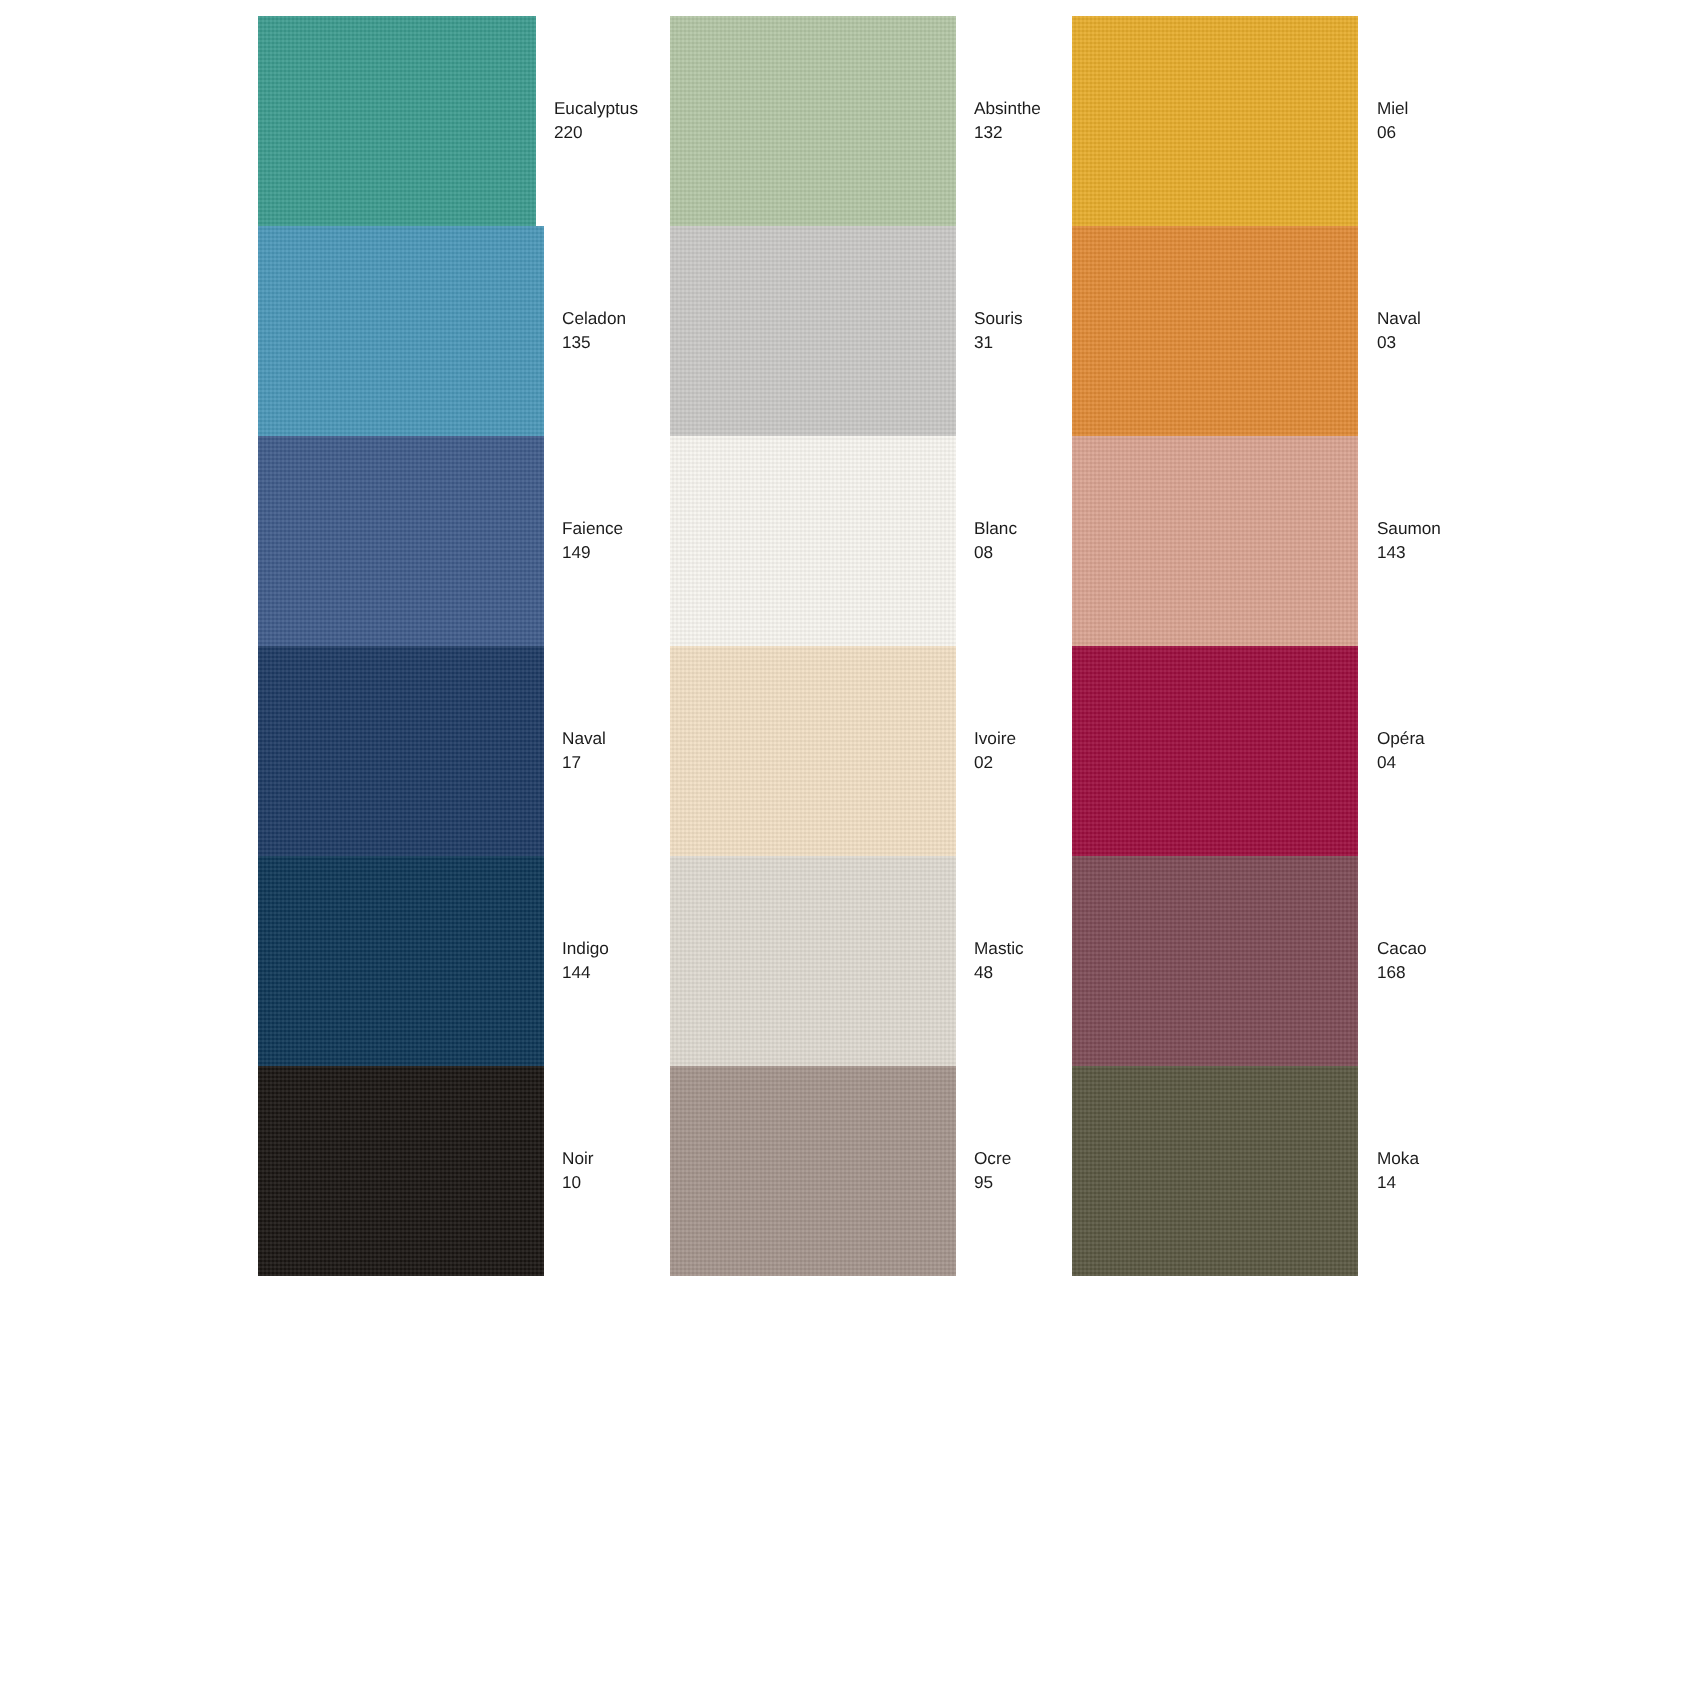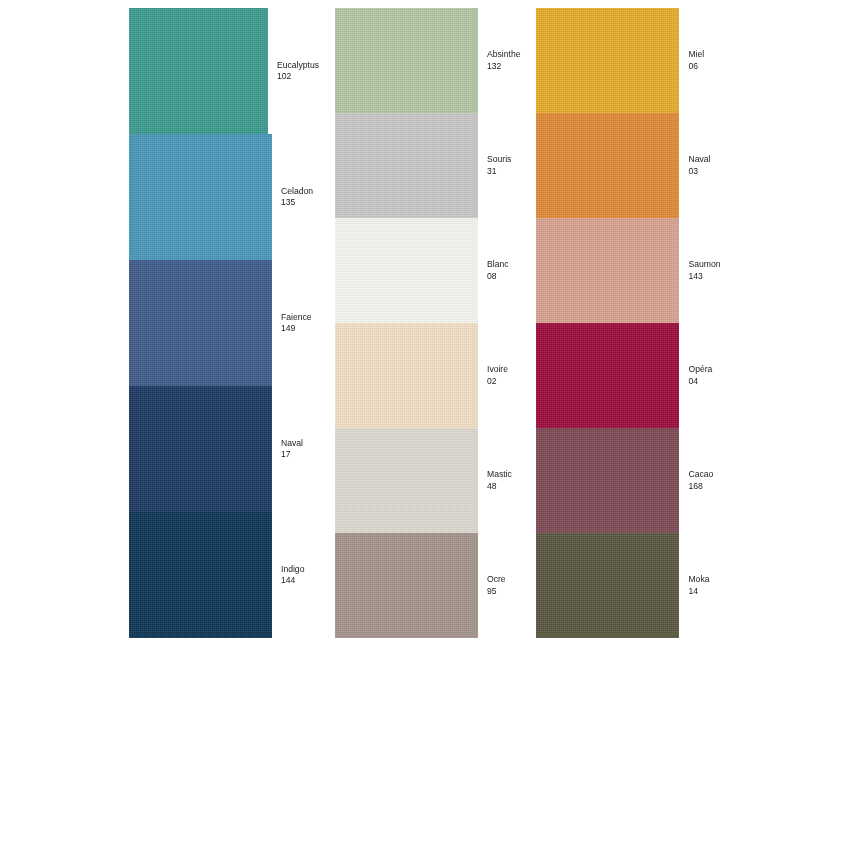--- a/index.html
+++ b/index.html
@@ -69,21 +69,21 @@
 
 <div id="root">
 
   <div class="columns">
 
     <div class="column">
       <div class="swatch-row">
         <div class="swatch" style="background-color: rgb(60, 155, 142);"></div>
         <div class="swatch-label">
           <span class="nm">Eucalyptus</span>
-          <span class="cd">102</span>
+          <span class="cd">220</span>
         </div>
       </div>
       <div class="swatch-row">
         <div class="swatch" style="background-color: rgb(74, 151, 184);"></div>
         <div class="swatch-label">
           <span class="nm">Celadon</span>
           <span class="cd">135</span>
         </div>
       </div>
       <div class="swatch-row">
@@ -100,20 +100,27 @@
           <span class="cd">17</span>
         </div>
       </div>
       <div class="swatch-row">
         <div class="swatch" style="background-color: rgb(13, 54, 86);"></div>
         <div class="swatch-label">
           <span class="nm">Indigo</span>
           <span class="cd">144</span>
         </div>
       </div>
+      <div class="swatch-row">
+        <div class="swatch" style="background-color: rgb(25, 21, 18);"></div>
+        <div class="swatch-label">
+          <span class="nm">Noir</span>
+          <span class="cd">10</span>
+        </div>
+      </div>
     </div>
 
     <div class="column">
       <div class="swatch-row">
         <div class="swatch" style="background-color: rgb(179, 198, 165);"></div>
         <div class="swatch-label">
           <span class="nm">Absinthe</span>
           <span class="cd">132</span>
         </div>
       </div>

